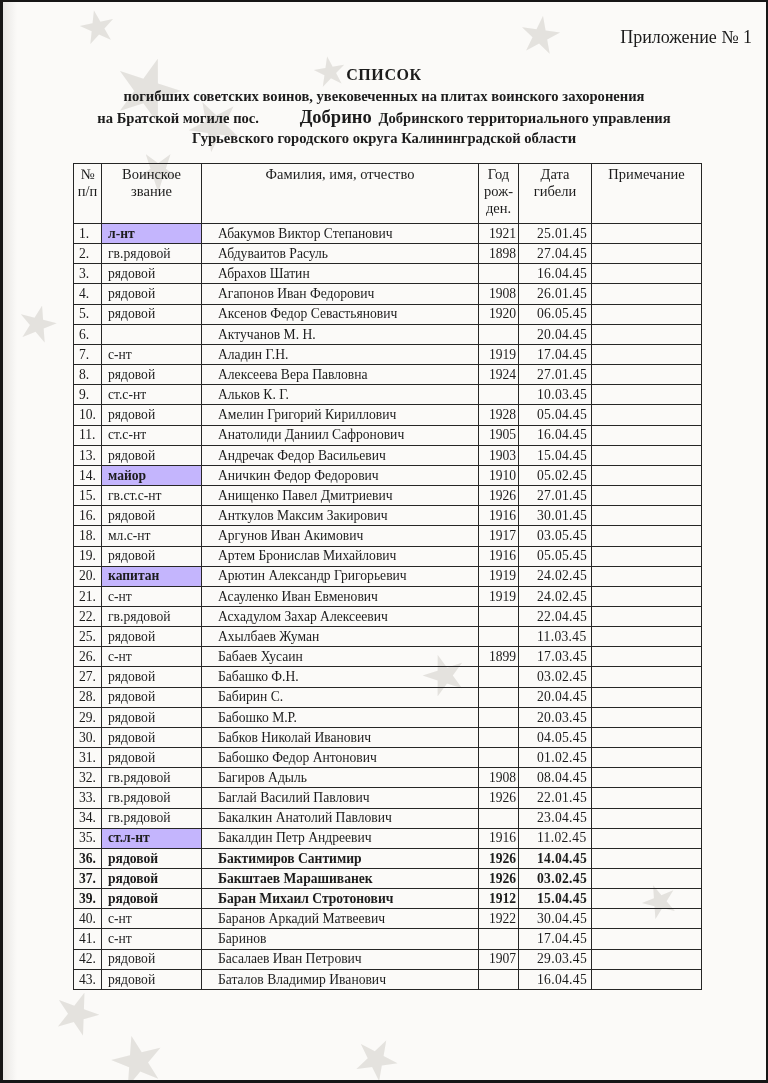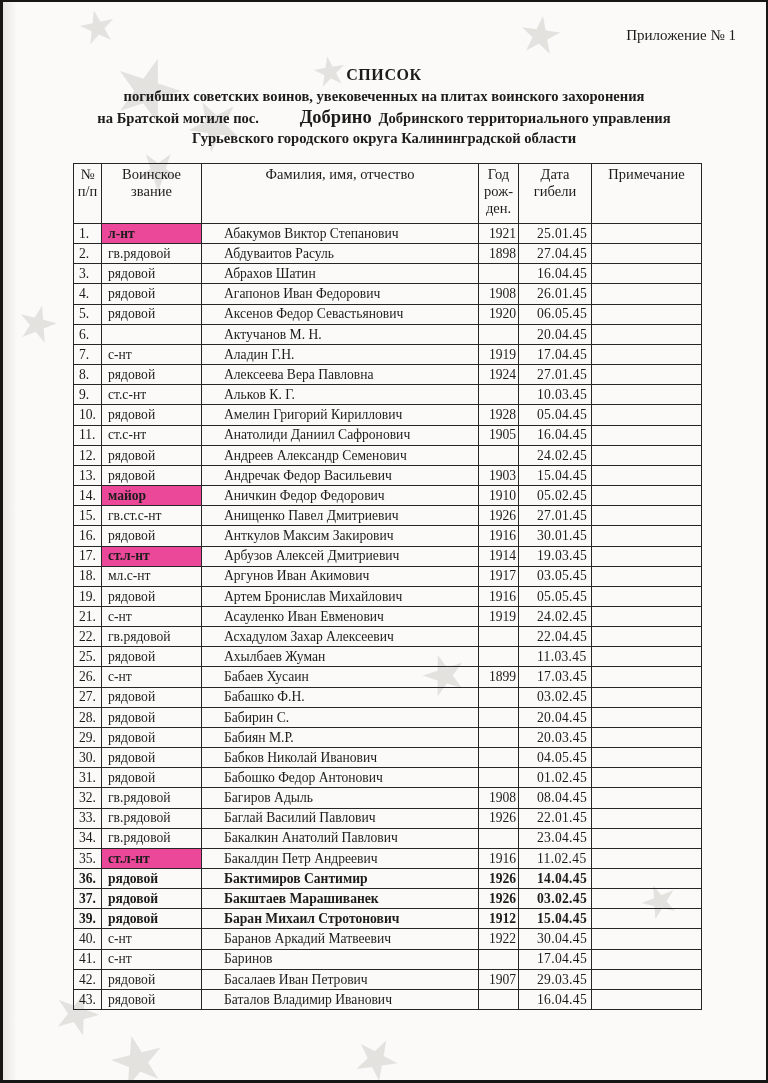--- a/index.html
+++ b/index.html
@@ -13,41 +13,41 @@
   .edge{position:absolute;background:#161616;z-index:5;}
   .edge-left{left:0;top:0;width:3px;height:1083px;}
   .edge-top{left:0;top:0;width:768px;height:2px;}
   .edge-bottom{left:0;bottom:0;width:768px;height:3px;}
   .edge-right{right:0;top:0;width:2px;height:1083px;}
   .edge-shade{position:absolute;left:3px;top:0;width:14px;height:1083px;
     background:linear-gradient(to right,rgba(60,60,60,.10),rgba(60,60,60,0));z-index:4;}
   
   .wm{position:absolute;color:#e4e2de;z-index:0;line-height:1;user-select:none;}
   
-  .annex{position:absolute;top:27px;right:32px;font-size:15px;z-index:2;}
+  .annex{position:absolute;top:27px;right:16px;font-size:18px;z-index:2;}
   .headings{position:absolute;left:40px;right:40px;top:66px;text-align:center;z-index:2;}
   .doc-title{font-size:16px;font-weight:bold;letter-spacing:.6px;margin-bottom:2px;}
   .sub{font-size:14.6px;font-weight:bold;line-height:20.5px;}
   .place{font-size:18.5px;padding:0 3px;margin-left:34px;}
   
   .tbl-wrap{position:absolute;left:73px;top:163px;z-index:2;}
   table{border-collapse:collapse;table-layout:fixed;}
   th,td{border:1px solid #262626;overflow:hidden;}
   thead th{
     font-weight:normal;font-size:14.5px;vertical-align:top;
     text-align:center;padding:2px 2px 0 2px;line-height:17px;
     white-space:pre-line;height:57px;
   }
   tbody td{height:19.17px;font-size:13.6px;line-height:1;padding:0;}
   .td-num{padding-left:5px;text-align:left;}
   .td-rank{padding-left:6px;text-align:left;}
-  .td-name{padding-left:22px;text-align:left;}
+  .td-name{padding-left:16px;text-align:left;}
   .td-born{text-align:center;padding-left:8px;}
   .td-died{padding-left:18px;text-align:left;letter-spacing:.3px;}
-  .hl{background:#ec4899;font-weight:bold;}
+  .hl{background:#c4b5fd;font-weight:bold;}
   tr.heavy td{font-weight:bold;}
 </style>
 </head>
 <body>
 
 <div class="edge edge-left"></div>
 <div class="edge edge-top"></div>
 <div class="edge edge-bottom"></div>
 <div class="edge edge-right"></div>
 <div class="edge-shade"></div>
@@ -182,28 +182,20 @@
         </tr>
         <tr>
           <td class="td-num">11.</td>
           <td class="td-rank">ст.с-нт</td>
           <td class="td-name">Анатолиди Даниил Сафронович</td>
           <td class="td-born">1905</td>
           <td class="td-died">16.04.45</td>
           <td class="td-note"></td>
         </tr>
         <tr>
-          <td class="td-num">12.</td>
-          <td class="td-rank">рядовой</td>
-          <td class="td-name">Андреев Александр Семенович</td>
-          <td class="td-born"></td>
-          <td class="td-died">24.02.45</td>
-          <td class="td-note"></td>
-        </tr>
-        <tr>
           <td class="td-num">13.</td>
           <td class="td-rank">рядовой</td>
           <td class="td-name">Андречак Федор Васильевич</td>
           <td class="td-born">1903</td>
           <td class="td-died">15.04.45</td>
           <td class="td-note"></td>
         </tr>
         <tr>
           <td class="td-num">14.</td>
           <td class="td-rank hl">майор</td>
@@ -222,44 +214,44 @@
         </tr>
         <tr>
           <td class="td-num">16.</td>
           <td class="td-rank">рядовой</td>
           <td class="td-name">Анткулов Максим Закирович</td>
           <td class="td-born">1916</td>
           <td class="td-died">30.01.45</td>
           <td class="td-note"></td>
         </tr>
         <tr>
-          <td class="td-num">17.</td>
-          <td class="td-rank hl">ст.л-нт</td>
-          <td class="td-name">Арбузов Алексей Дмитриевич</td>
-          <td class="td-born">1914</td>
-          <td class="td-died">19.03.45</td>
-          <td class="td-note"></td>
-        </tr>
-        <tr>
           <td class="td-num">18.</td>
           <td class="td-rank">мл.с-нт</td>
           <td class="td-name">Аргунов Иван Акимович</td>
           <td class="td-born">1917</td>
           <td class="td-died">03.05.45</td>
           <td class="td-note"></td>
         </tr>
         <tr>
           <td class="td-num">19.</td>
           <td class="td-rank">рядовой</td>
           <td class="td-name">Артем Бронислав Михайлович</td>
           <td class="td-born">1916</td>
           <td class="td-died">05.05.45</td>
           <td class="td-note"></td>
         </tr>
         <tr>
+          <td class="td-num">20.</td>
+          <td class="td-rank hl">капитан</td>
+          <td class="td-name">Арютин Александр Григорьевич</td>
+          <td class="td-born">1919</td>
+          <td class="td-died">24.02.45</td>
+          <td class="td-note"></td>
+        </tr>
+        <tr>
           <td class="td-num">21.</td>
           <td class="td-rank">с-нт</td>
           <td class="td-name">Асауленко Иван Евменович</td>
           <td class="td-born">1919</td>
           <td class="td-died">24.02.45</td>
           <td class="td-note"></td>
         </tr>
         <tr>
           <td class="td-num">22.</td>
           <td class="td-rank">гв.рядовой</td>
@@ -296,21 +288,21 @@
           <td class="td-num">28.</td>
           <td class="td-rank">рядовой</td>
           <td class="td-name">Бабирин С.</td>
           <td class="td-born"></td>
           <td class="td-died">20.04.45</td>
           <td class="td-note"></td>
         </tr>
         <tr>
           <td class="td-num">29.</td>
           <td class="td-rank">рядовой</td>
-          <td class="td-name">Бабиян М.Р.</td>
+          <td class="td-name">Бабошко М.Р.</td>
           <td class="td-born"></td>
           <td class="td-died">20.03.45</td>
           <td class="td-note"></td>
         </tr>
         <tr>
           <td class="td-num">30.</td>
           <td class="td-rank">рядовой</td>
           <td class="td-name">Бабков Николай Иванович</td>
           <td class="td-born"></td>
           <td class="td-died">04.05.45</td>

